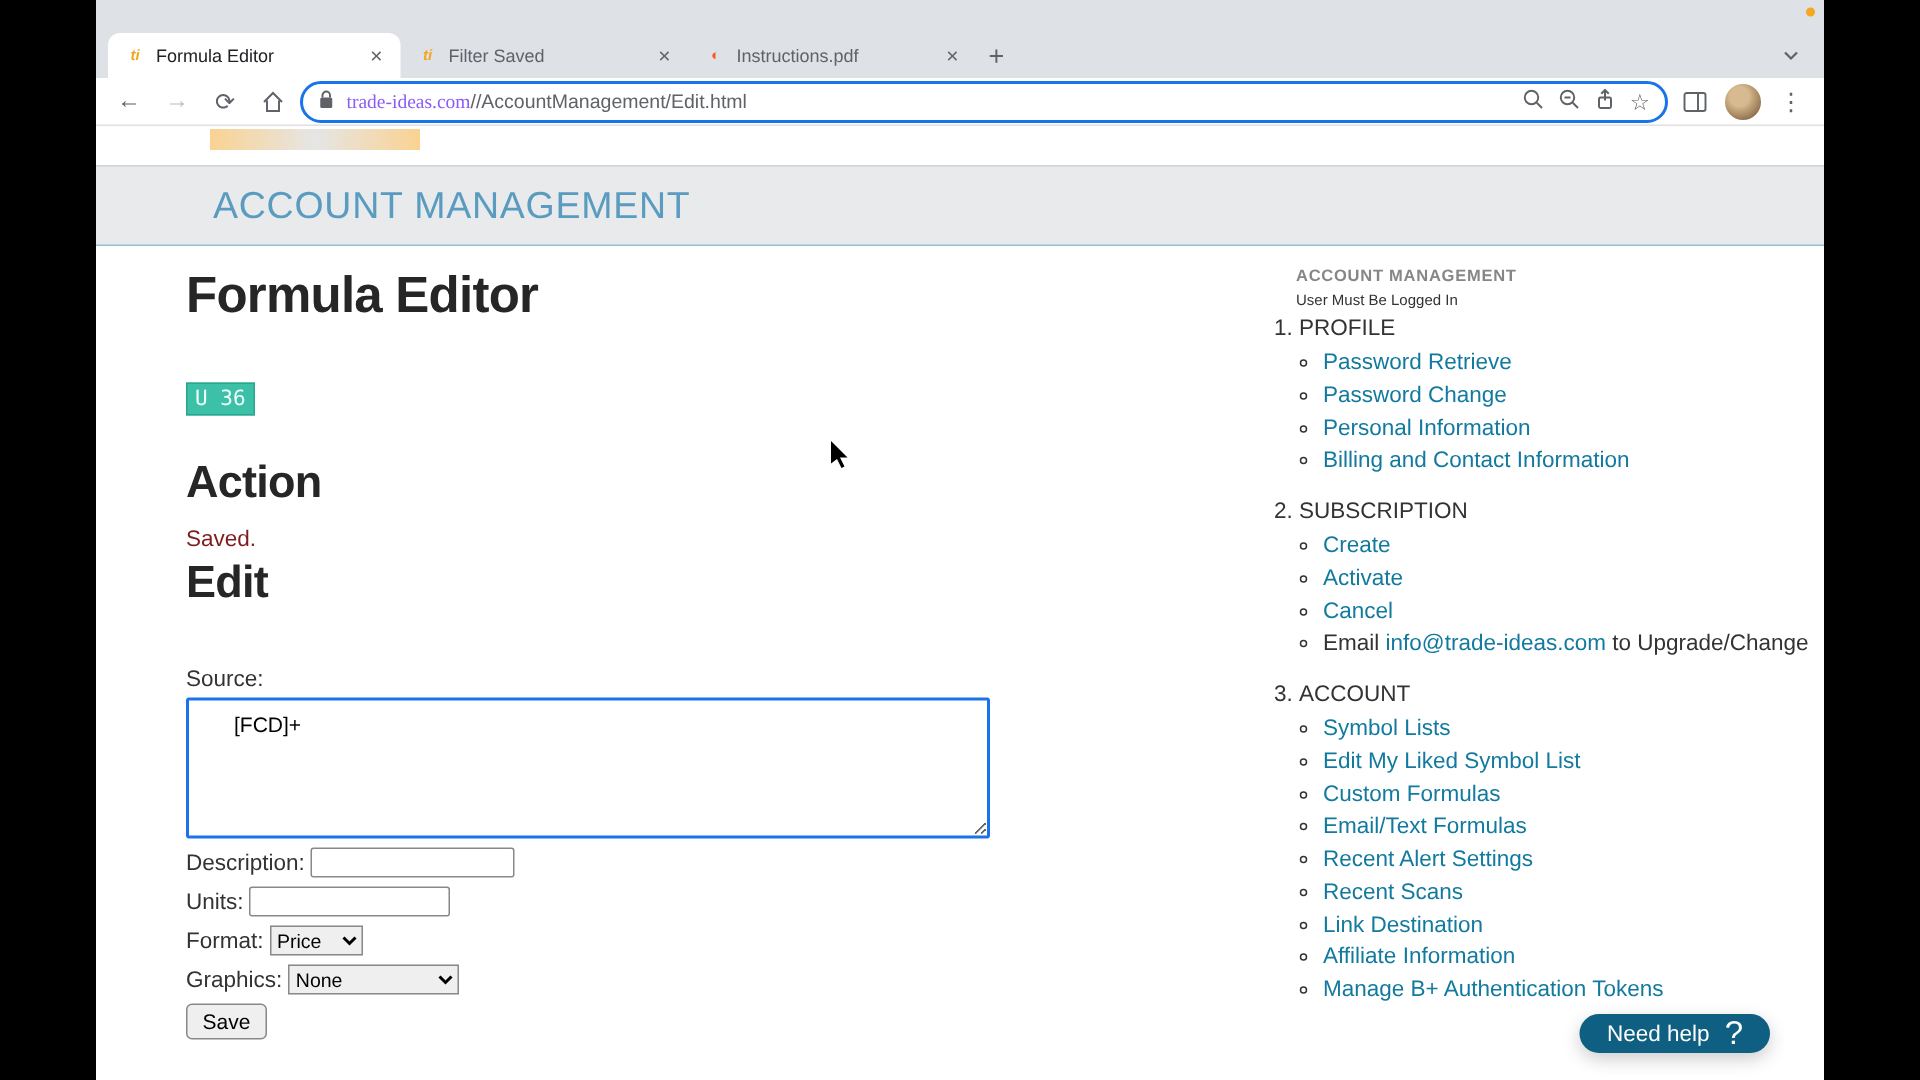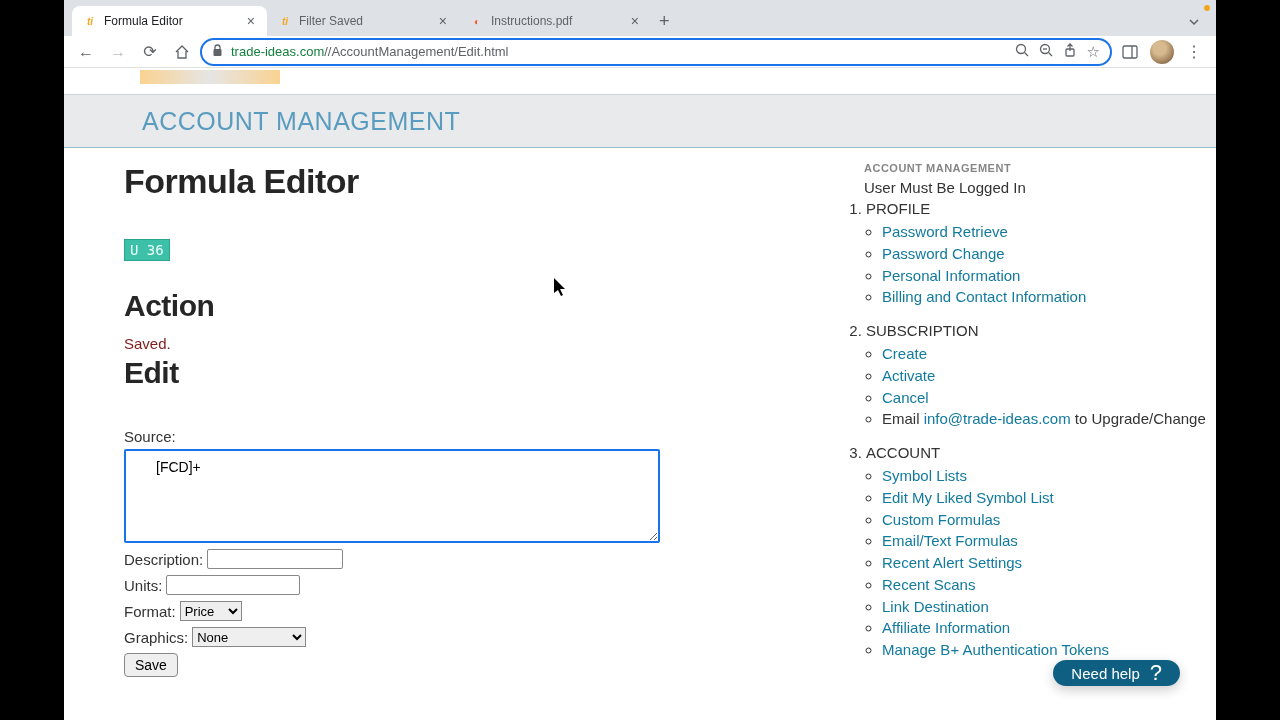--- a/index.html
+++ b/index.html
@@ -13,21 +13,21 @@
     }
     .browser-chrome {
       position: absolute;
       left: 64px;
       top: 0;
       width: 1152px;
       height: 720px;
       background: #fff;
     }
     .tab-strip {
-      height: 36px;
+      height: 52px;
       background: #dee1e6;
       display: flex;
       align-items: flex-end;
       padding-left: 8px;
       position: relative;
     }
     .tab-strip::after {
       content: "";
       position: absolute;
       top: 5px;
@@ -80,21 +80,21 @@
       border: 2px solid #1a73e8;
       border-radius: 14px;
       display: flex;
       align-items: center;
       padding: 0 10px;
       gap: 8px;
       background: #fff;
     }
     .lock-icon { font-size: 11px; color: #5f6368; }
     .url-text { font-size: 13px; color: #202124; }
-    .url-text .domain { color: #15803d; }
+    .url-text .domain { color: #8b5cf6; font-family: Liberation Serif, serif; }
     .url-text .path { color: #5f6368; }
     .omnibox-right { margin-left: auto; display: flex; gap: 10px; align-items: center; color: #5f6368; font-size: 15px;}
     .avatar { width: 24px; height: 24px; border-radius: 50%; background: radial-gradient(circle at 40% 35%, #d7ba8f 30%, #6b4a2b 100%); }
     .page-content {
       height: calc(720px - 68px);
       overflow: hidden;
       position: relative;
     }
     .logo-area {
       height: 26px;
@@ -201,21 +201,21 @@
       font-size: 14px;
       cursor: pointer;
       margin-top: 6px;
     }
     .side-heading {
       font-size: 11px;
       font-weight: 700;
       color: #868686;
       letter-spacing: 0.5px;
     }
-    .side-note { font-size: 15px; color: #333; margin: 5px 0 4px 0; }
+    .side-note { font-size: 10px; color: #333; margin: 5px 0 4px 0; }
     .side-list { list-style: decimal; margin-left: 2px; }
     .side-list > li { margin-bottom: 14px; font-size: 15px; color: #333; }
     .side-sublist { list-style: circle; margin-left: 16px; margin-top: 4px; }
     .side-sublist li { font-size: 15px; line-height: 1.45; }
     .side-link { color: #127a9e; text-decoration: none; cursor: pointer; }
     .side-nonlink { color: #333; }
     .help-bubble {
       position: absolute;
       right: 36px;
       bottom: 34px;

